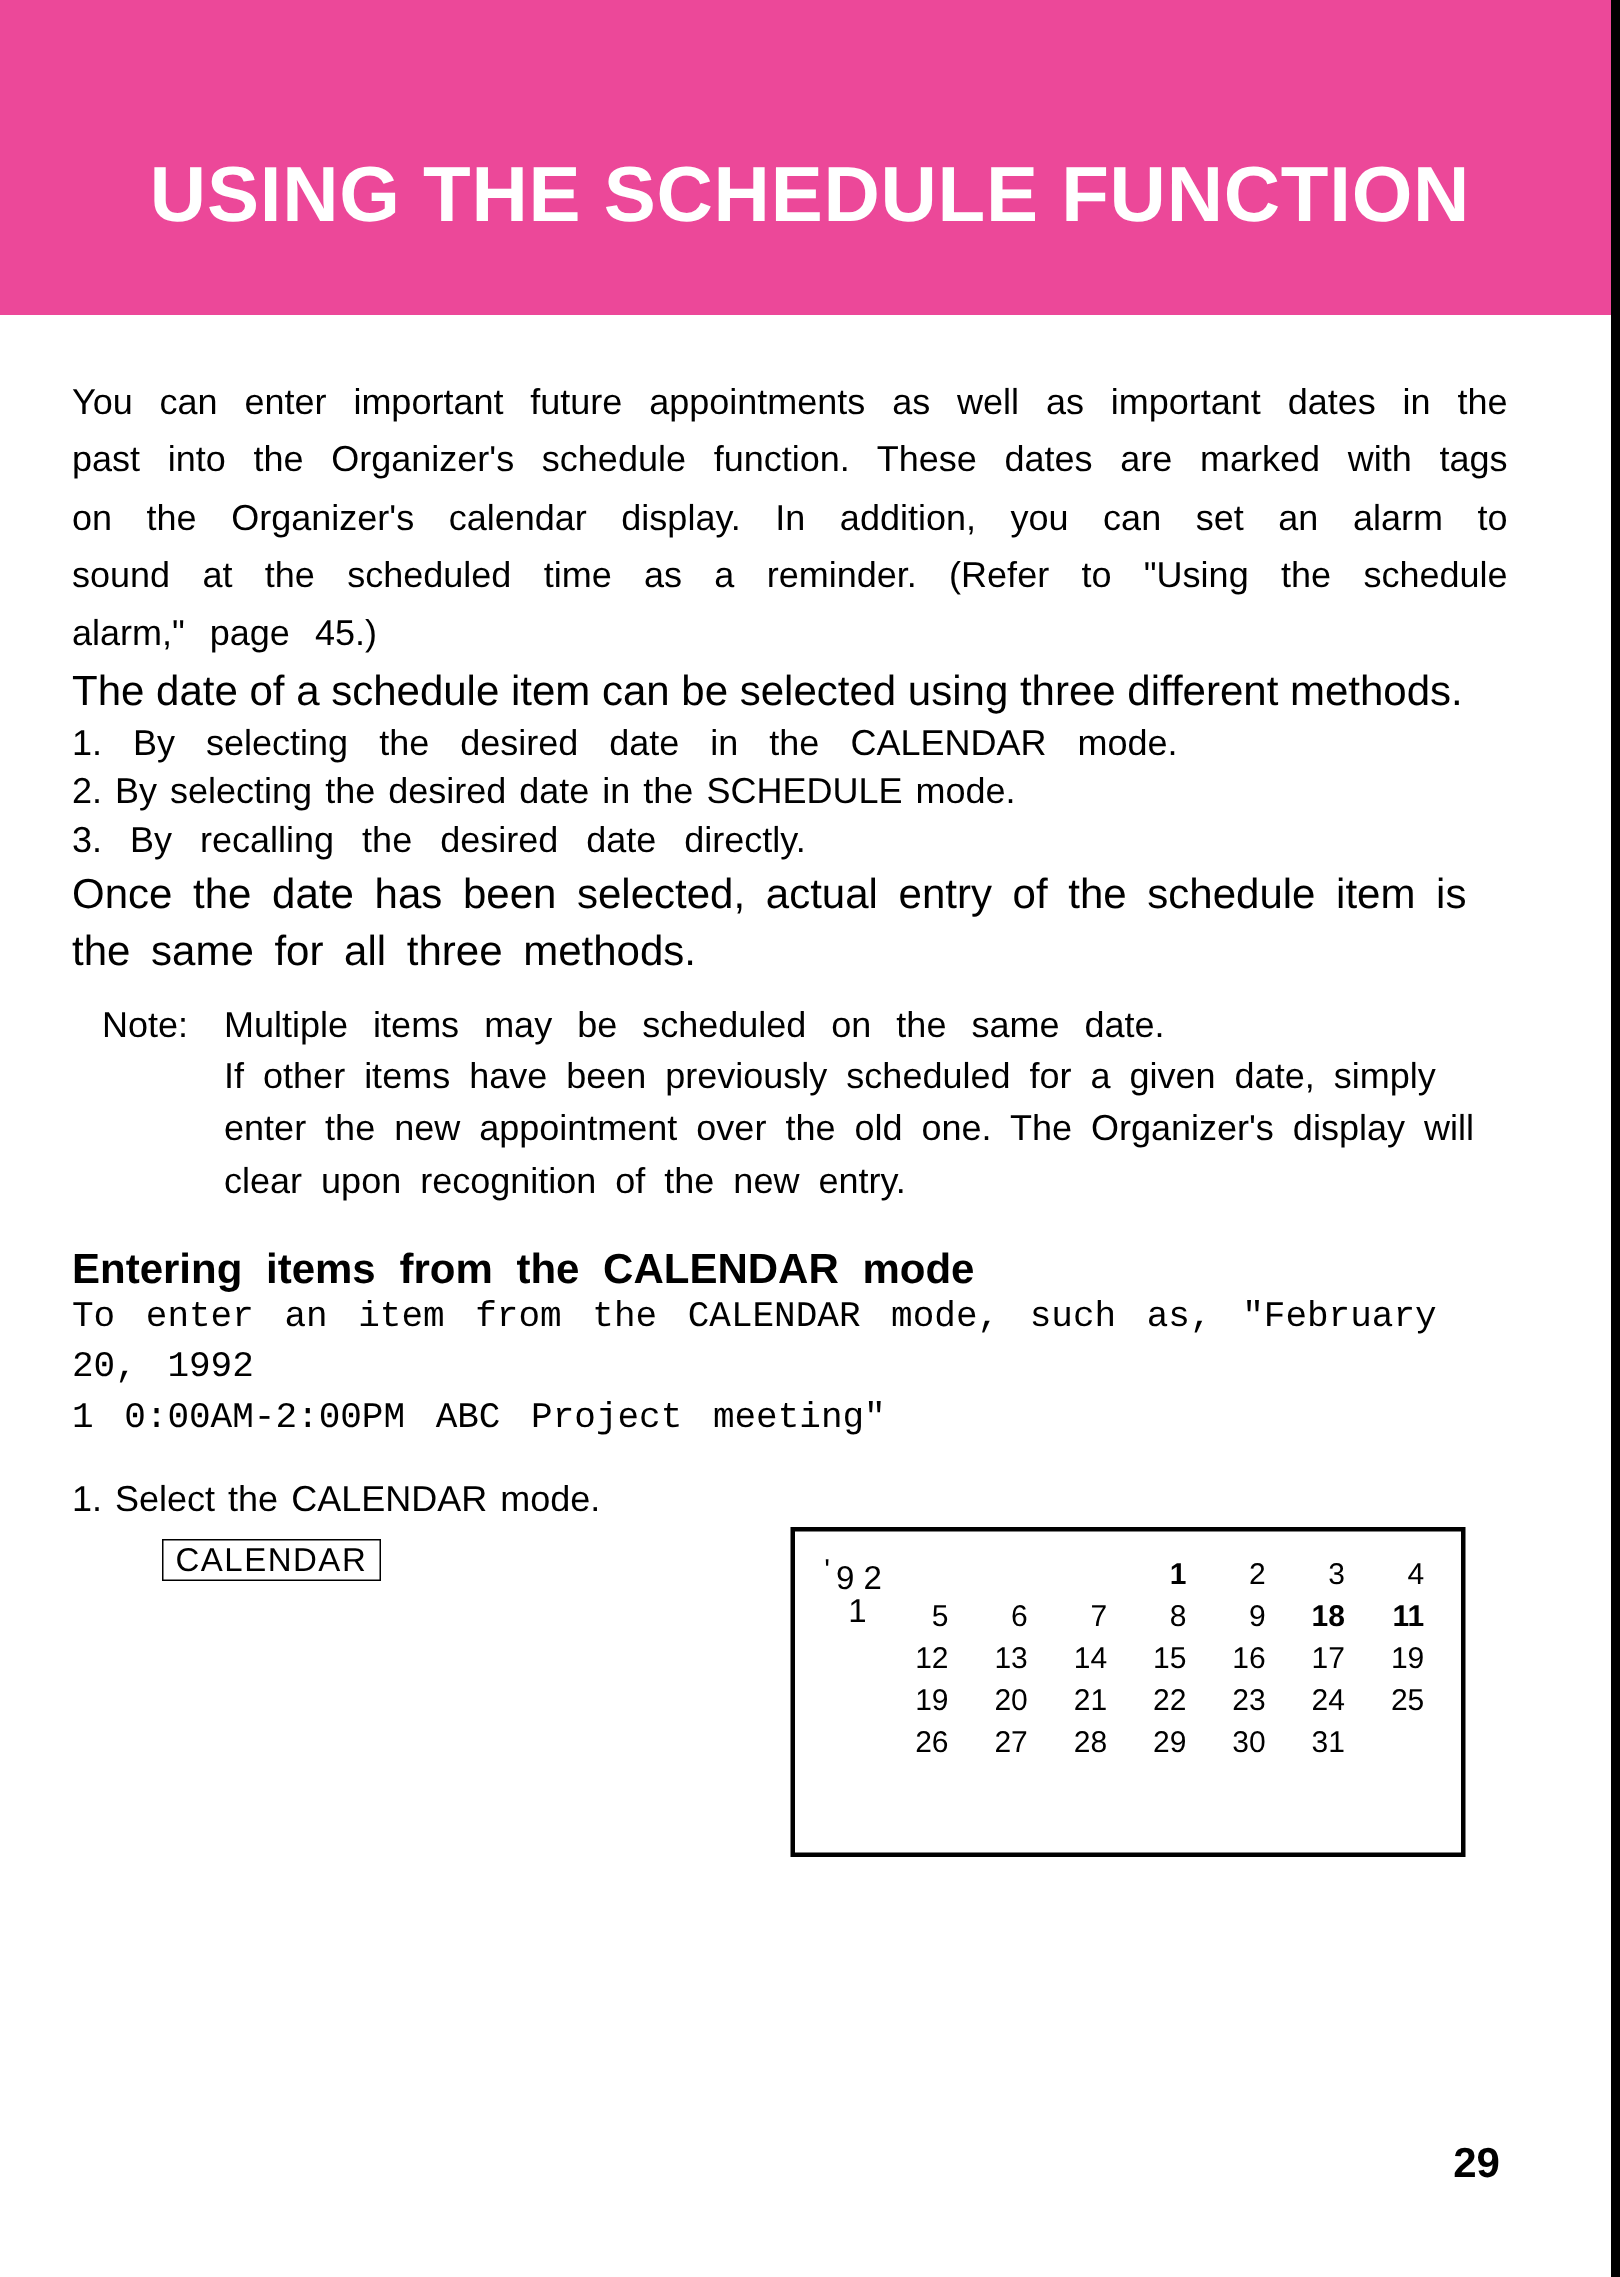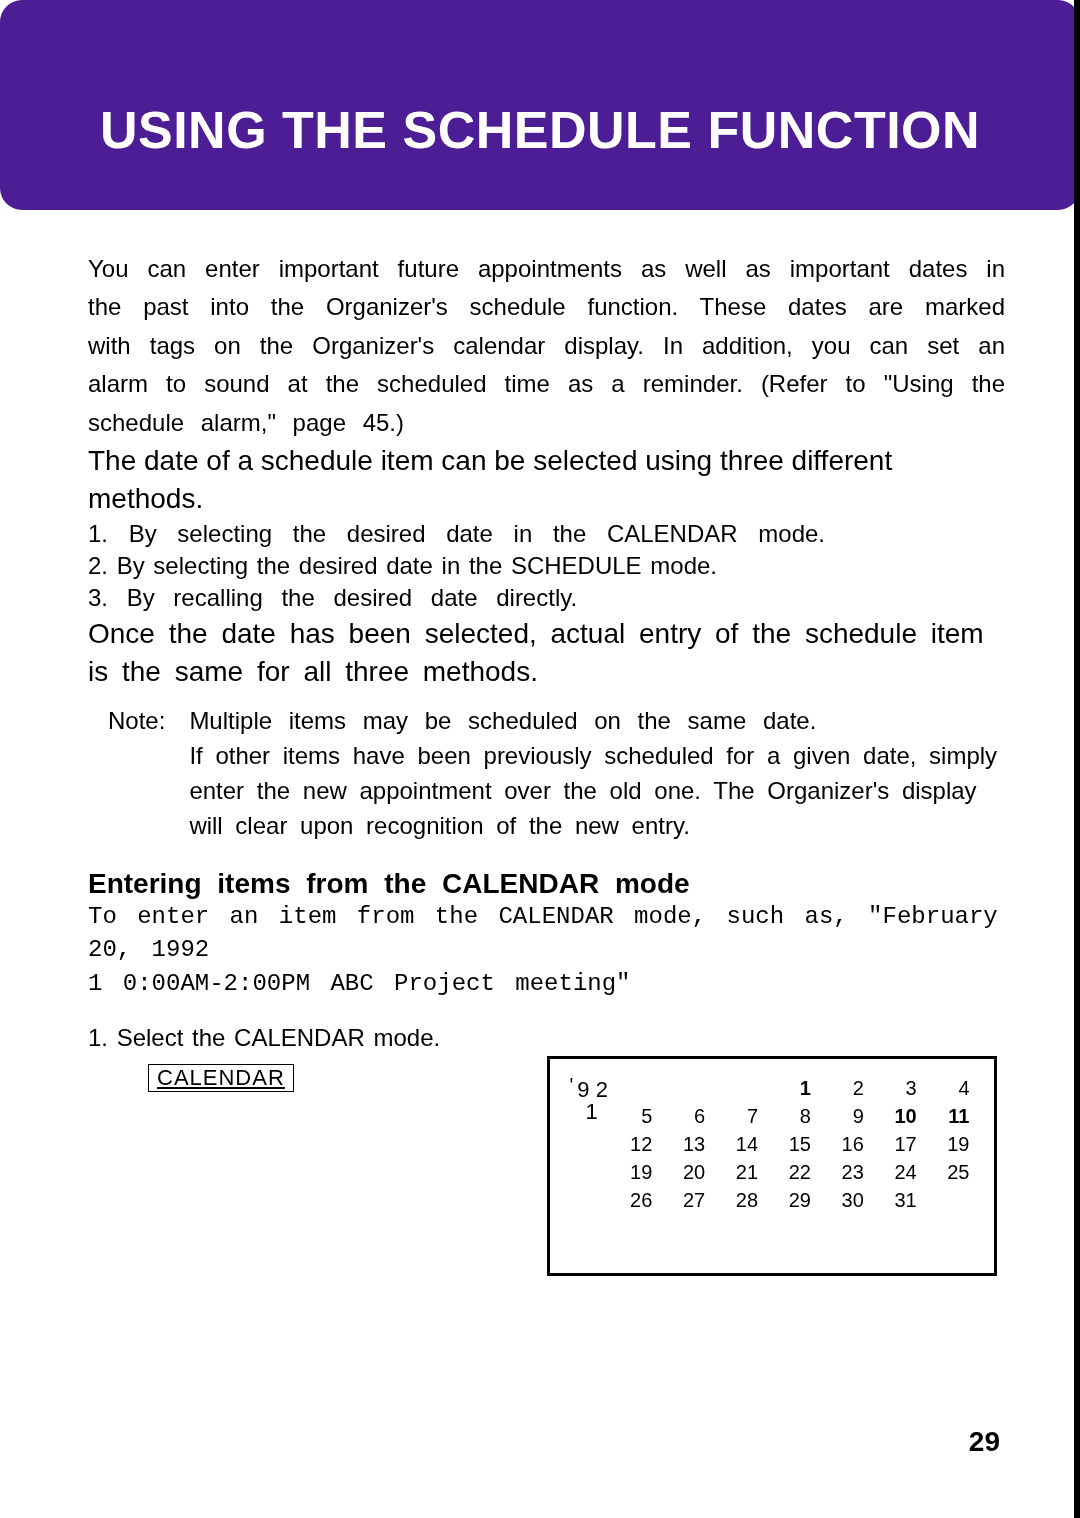--- a/index.html
+++ b/index.html
@@ -1,31 +1,30 @@
 <!DOCTYPE html>
 <html><head>
   <meta charset="utf-8">
   <style>
     * { margin: 0; padding: 0; box-sizing: border-box; }
     html, body { width: 1080px; height: 1518px; background: #fff; font-family: Arial, Helvetica, sans-serif; color: #000; }
     .page { width: 1080px; height: 1518px; background: #fff; position: relative; }
     .header-band {
-      background: #4c1d95;
+      background: #ec4899;
       padding: 100px 60px 50px 60px;
       text-align: center;
-      border-radius: 22px;
     }
     .header-title {
       color: #fff;
       font-size: 52px;
       font-weight: bold;
       letter-spacing: 0.5px;
     }
     .content {
-      padding: 40px 75px 0 88px;
+      padding: 40px 75px 0 48px;
     }
     .intro {
       font-size: 24px;
       line-height: 1.6;
       text-align: justify;
       text-justify: inter-word;
     }
     .spread { word-spacing: 10px; }
     .h2 {
       font-size: 44px;
@@ -84,21 +83,20 @@
       flex: 0 0 50%;
       padding-left: 60px;
     }
     .cal-key {
       display: inline-block;
       border: 1px solid #000;
       padding: 0 8px 0 8px;
       font-size: 22px;
       letter-spacing: 1px;
       font-family: Arial, sans-serif;
-      text-decoration: underline;
     }
     .cal-right {
       flex: 1;
       position: relative;
     }
     .calendar-box {
       border: 3px solid #000;
       width: 450px;
       height: 220px;
       padding: 18px 30px 18px 20px;
@@ -195,21 +193,21 @@
               <span class="cell"></span>
               <span class="cell bold">1</span>
               <span class="cell">2</span>
               <span class="cell">3</span>
               <span class="cell">4</span>
               <span class="cell">5</span>
               <span class="cell">6</span>
               <span class="cell">7</span>
               <span class="cell">8</span>
               <span class="cell">9</span>
-              <span class="cell bold">10</span>
+              <span class="cell bold">18</span>
               <span class="cell bold">11</span>
               <span class="cell">12</span>
               <span class="cell">13</span>
               <span class="cell">14</span>
               <span class="cell">15</span>
               <span class="cell">16</span>
               <span class="cell">17</span>
               <span class="cell">19</span>
               <span class="cell">19</span>
               <span class="cell">20</span>

